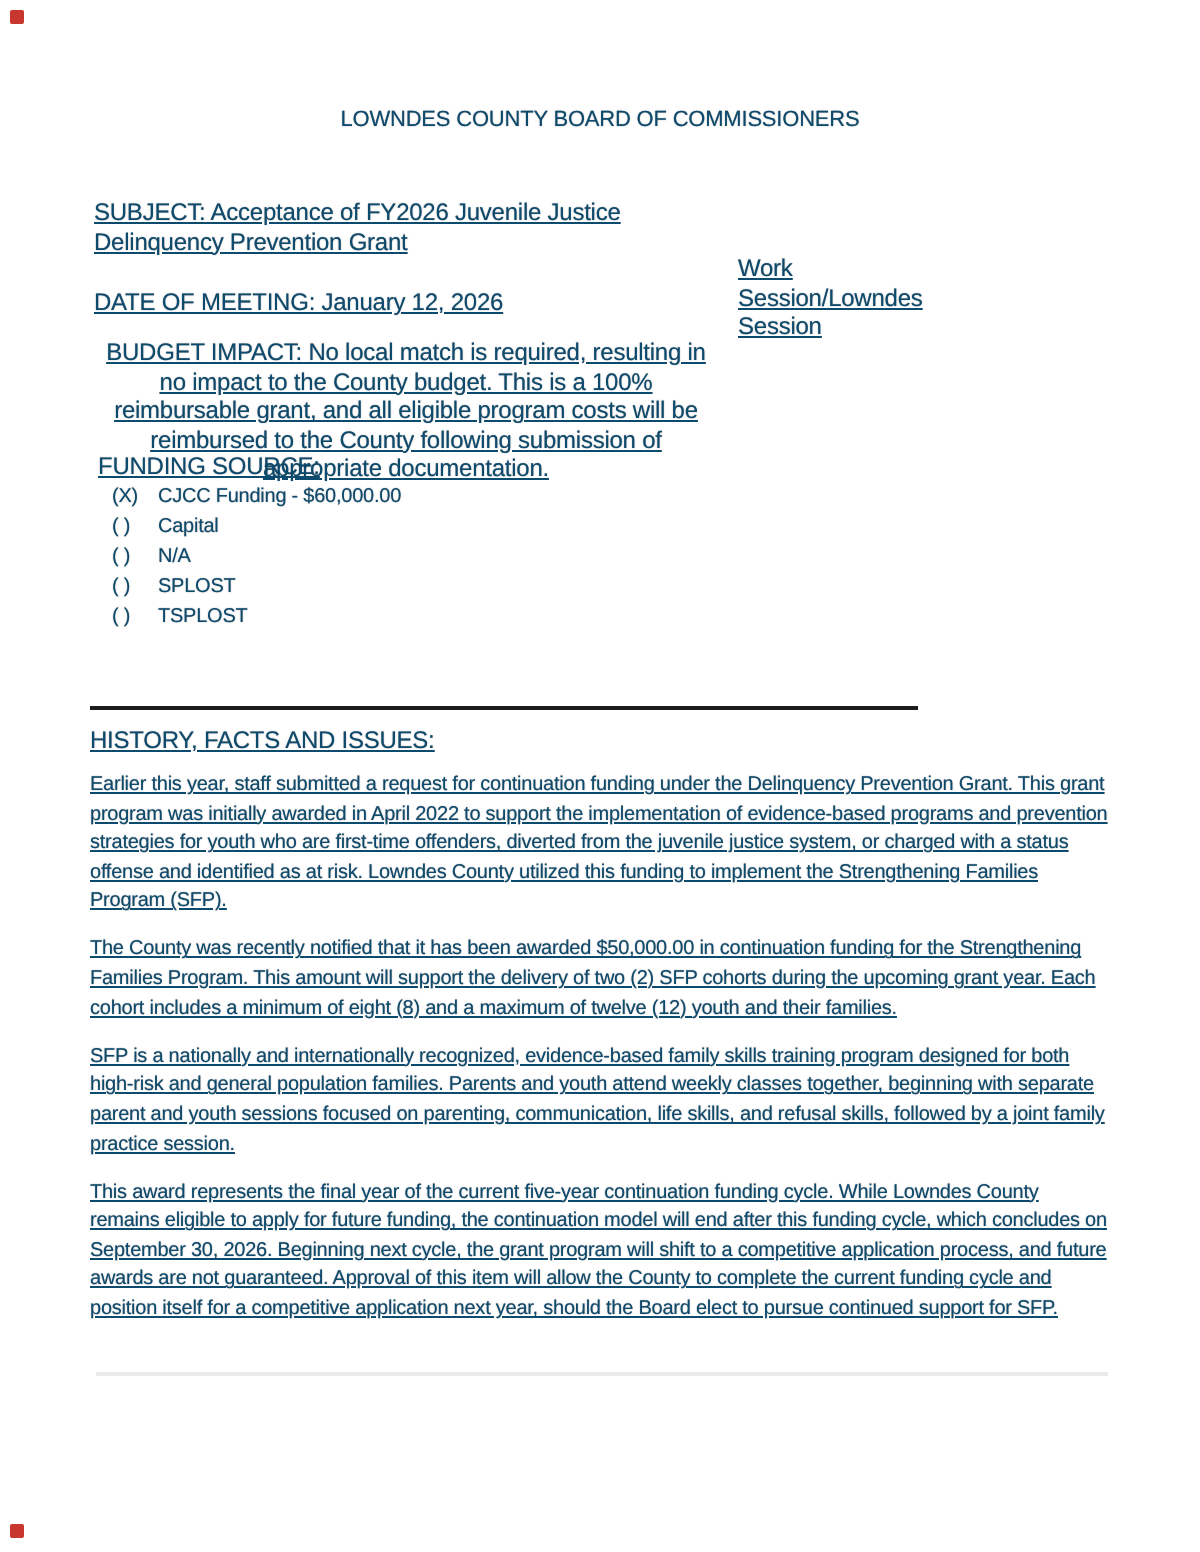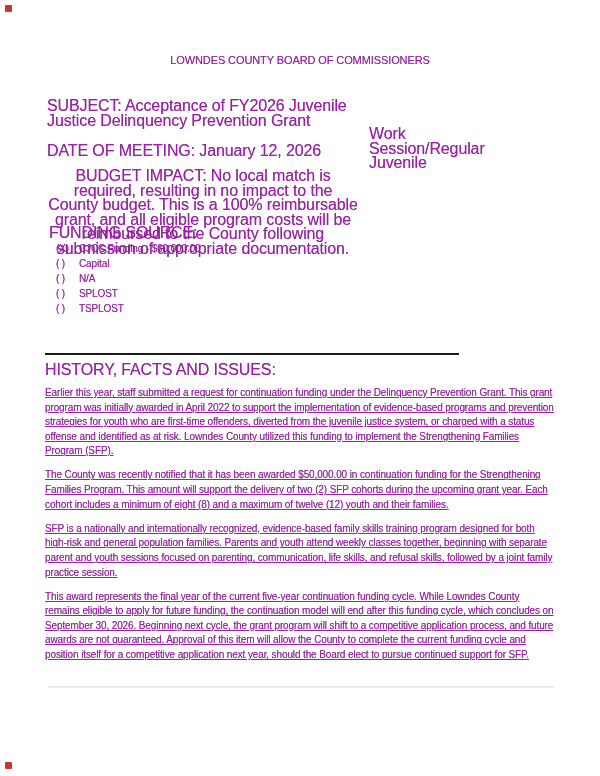--- a/index.html
+++ b/index.html
@@ -2,30 +2,31 @@
 <html><head>
 <meta charset="utf-8">
 <style>
   html, body { margin: 0; padding: 0; background: #ffffff; }
   .page {
     position: relative;
     width: 600px;
     height: 776px;
     background: #ffffff;
     font-family: "Liberation Sans", sans-serif;
-    color: #a21caf;
+    color: #0c4a6e;
     overflow: hidden;
   }
   .txt {
     position: absolute;
-    font-size: 16px;
+    font-size: 12px;
     line-height: 14.6px;
     letter-spacing: -0.12px;
     text-shadow: 0 0 0.6px rgba(30,30,30,0.55);
     white-space: normal;
+    text-decoration: underline;
   }
   .doc-header {
     position: absolute;
     top: 53px;
     left: 0;
     width: 600px;
     text-align: center;
     font-size: 11px;
     line-height: 15.5px;
     letter-spacing: -0.1px;
@@ -90,21 +91,21 @@
 <div class="page">
 
   <div class="corner-mark tl" style="background-color: rgb(200, 55, 45);"></div>
 
   <div class="doc-header">
     <div>LOWNDES COUNTY BOARD OF COMMISSIONERS</div>
   </div>
 
   <div class="txt subject">SUBJECT: Acceptance of FY2026 Juvenile Justice Delinquency Prevention Grant</div>
 
-  <div class="txt session">Work Session/Regular Juvenile</div>
+  <div class="txt session">Work Session/Lowndes Session</div>
 
   <div class="txt date">DATE OF MEETING: January 12, 2026</div>
 
   <div class="txt budget">BUDGET IMPACT: No local match is required, resulting in no impact to the County budget. This is a 100% reimbursable grant, and all eligible program costs will be reimbursed to the County following submission of appropriate documentation.</div>
 
   <div class="txt funding-label">FUNDING SOURCE:</div>
 
   <div class="funding-options">
     <div class="funding-row">
       <span class="box">(X)</span>

